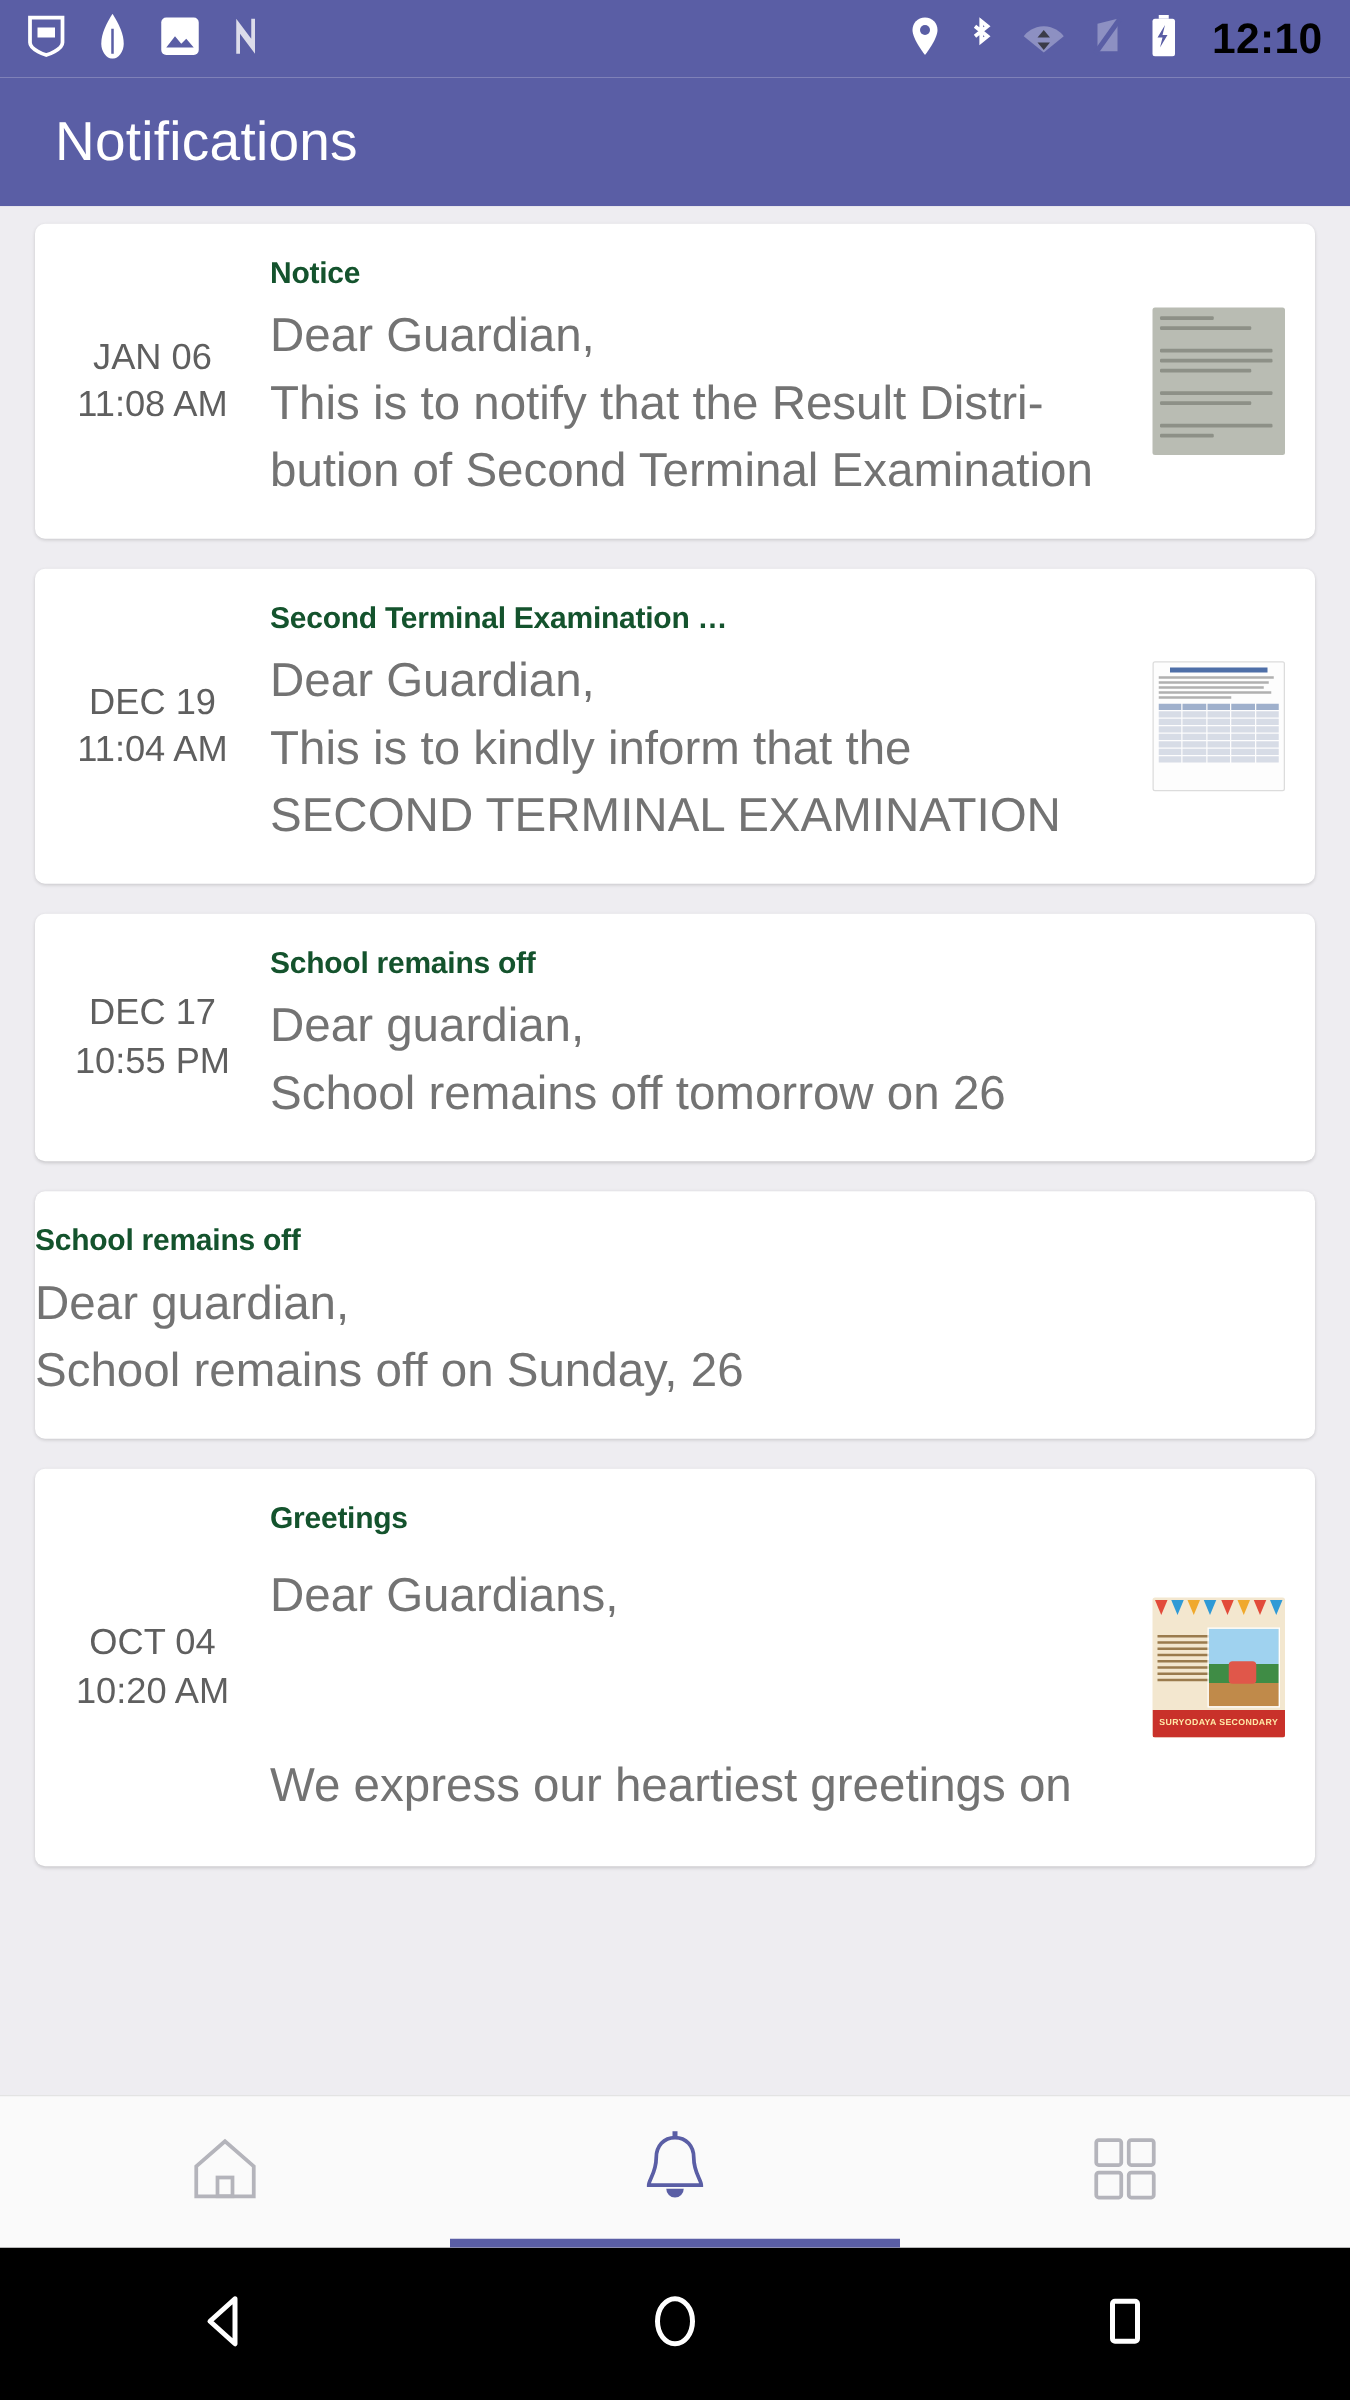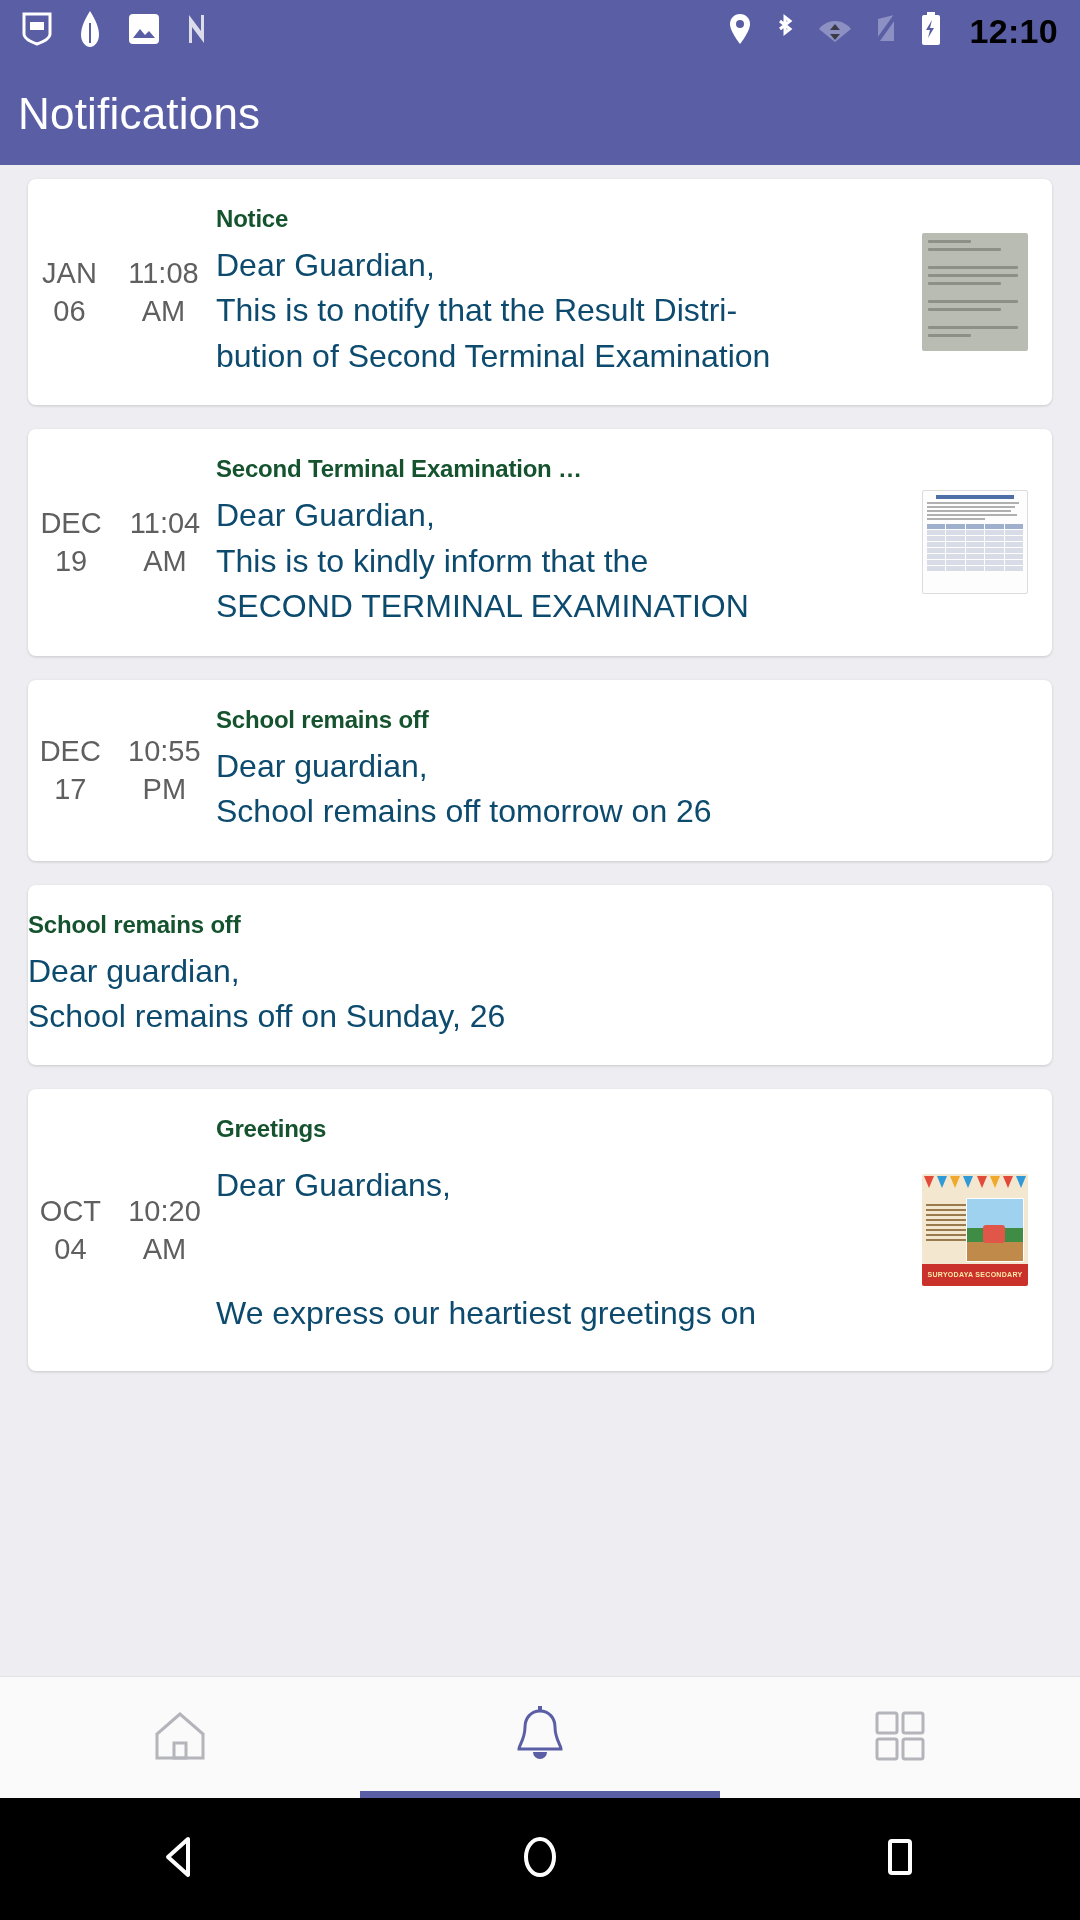--- a/index.html
+++ b/index.html
@@ -16,46 +16,46 @@
     padding:0 22px; flex:0 0 62px;
   }
   .sb-left{ display:flex; align-items:center; gap:26px; }
   .sb-right{ margin-left:auto; display:flex; align-items:center; gap:22px; }
   .sb-icon{ display:block; }
   .sb-clock{ color:#000000; font-size:34px; font-weight:700; letter-spacing:.3px; margin-left:6px; }
 
   
   .appbar{
     background:#5a5ea5; flex:0 0 103px; display:flex; align-items:center;
-    padding:0 18px;
+    padding:0 44px;
   }
   .appbar-title{ color:#ffffff; font-size:44px; font-weight:400; letter-spacing:.2px; }
 
   
   .list{
     flex:1 1 auto; background:#eeedf1; padding:14px 0 0 0; overflow:hidden;
   }
   .card{
     background:#ffffff; margin:0 28px 24px 28px; border-radius:8px;
     box-shadow:0 1px 3px rgba(0,0,0,.16);
     display:flex; align-items:stretch; position:relative;
     padding:26px 24px 26px 0;
   }
   .card-date{
-    flex:0 0 188px; display:flex; flex-direction:row;
+    flex:0 0 188px; display:flex; flex-direction:column;
     align-items:center; justify-content:center;
     color:#5f5f5f; font-size:29px; line-height:1.32; text-align:center;
   }
   .card-main{ flex:1 1 auto; min-width:0; padding-right:12px; }
   .card-title{
     font-size:24px; font-weight:700; color:#14532d; letter-spacing:-.2px;
     white-space:nowrap; overflow:hidden; margin-bottom:10px;
   }
   .card-body{
-    font-size:32px; color:#0c4a6e; line-height:1.42; white-space:pre-line;
+    font-size:38px; color:#737373; line-height:1.42; white-space:pre-line;
   }
   .card-body.spaced{ line-height:2.0; }
   .card-thumb{
     flex:0 0 auto; align-self:center; width:106px; height:0; position:relative;
     margin-left:6px;
   }
   .thumb-box{
     position:absolute; right:0; top:50%; transform:translateY(-50%);
     width:106px; overflow:hidden; border-radius:2px;
     display:flex; flex-direction:column;

